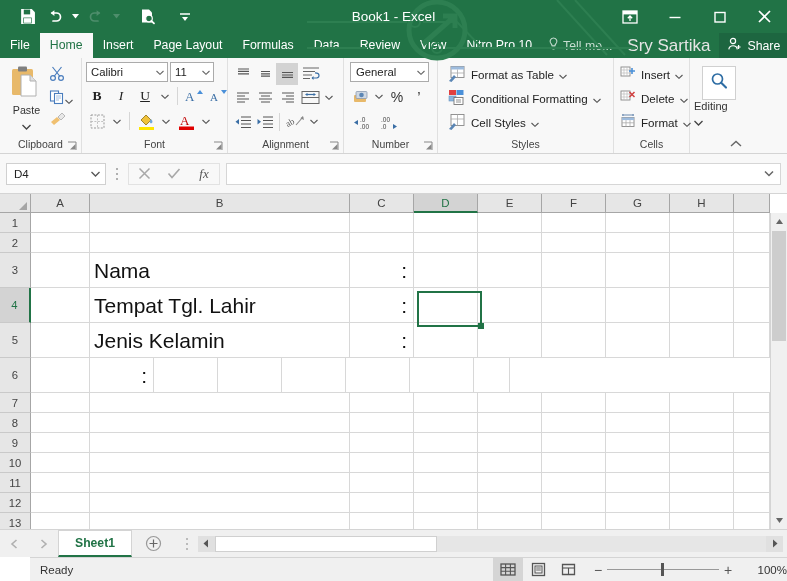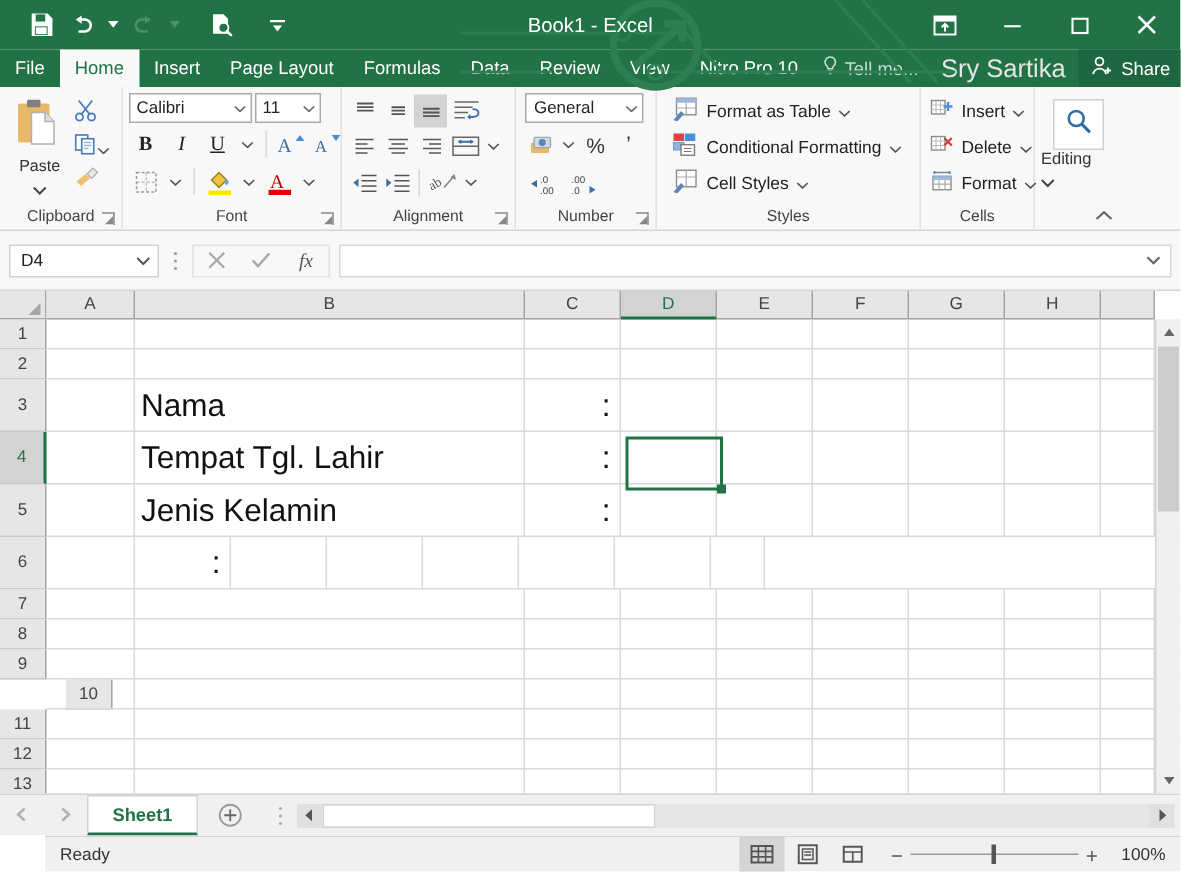--- a/index.html
+++ b/index.html
@@ -185,21 +185,21 @@
   
   .status { height:24px; background:#f0f0f0; display:flex; align-items:center; flex:0 0 24px; border-top:1px solid #d4d4d4; font-size:11.5px; color:#333;margin-left:30px; }
   .st-ready { padding-left:10px; }
   .st-right { margin-left:auto; display:flex; align-items:center; height:24px; }
   .viewbtn { width:30px; height:24px; display:flex; align-items:center; justify-content:center; }
   .viewbtn.active { background:#d5d5d5; }
   .zoomwrap { display:flex; align-items:center; gap:0px; padding:0 6px; }
   .zmsign { width:18px; text-align:center; font-size:14px; color:#555; }
   .ztrack { width:112px; height:1px; background:#999; position:relative; }
   .zthumb { position:absolute; width:3px; height:13px; background:#555; top:-6px; left:54px; }
-  .zlabel { width:44px; text-align:right; padding-right:10px; }
+  .zlabel { width:44px; text-align:right; }
 </style>
 </head>
 <body>
 
 <div class="app">
 
   <div class="titlebar">
 
     <div class="deco">
       <svg width="330" height="66" viewBox="0 0 330 66">
@@ -832,21 +832,21 @@
         <div class="rowhdr" id="rowhdr">
             <div class="rowcell" style="height: 20px;">1</div>
             <div class="rowcell" style="height: 20px;">2</div>
             <div class="rowcell" style="height: 35px;">3</div>
             <div class="rowcell sel" style="height: 35px;">4</div>
             <div class="rowcell" style="height: 35px;">5</div>
             <div class="rowcell" style="height: 35px;">6</div>
             <div class="rowcell" style="height: 20px;">7</div>
             <div class="rowcell" style="height: 20px;">8</div>
             <div class="rowcell" style="height: 20px;">9</div>
-            <div class="rowcell" style="height: 20px; margin-left: 44px;">10</div>
+            <div class="rowcell" style="height: 20px;">10</div>
             <div class="rowcell" style="height: 20px;">11</div>
             <div class="rowcell" style="height: 20px;">12</div>
             <div class="rowcell" style="height: 20px;">13</div>
           </div>
         <div class="cells" id="cells">
             <div class="cellrow" style="height: 20px;">
               <div class="cell" style="width: 59px; height: 20px;"></div>
               <div class="cell" style="width: 260px; height: 20px;"></div>
               <div class="cell" style="width: 64px; height: 20px;"></div>
               <div class="cell" style="width: 64px; height: 20px;"></div>

